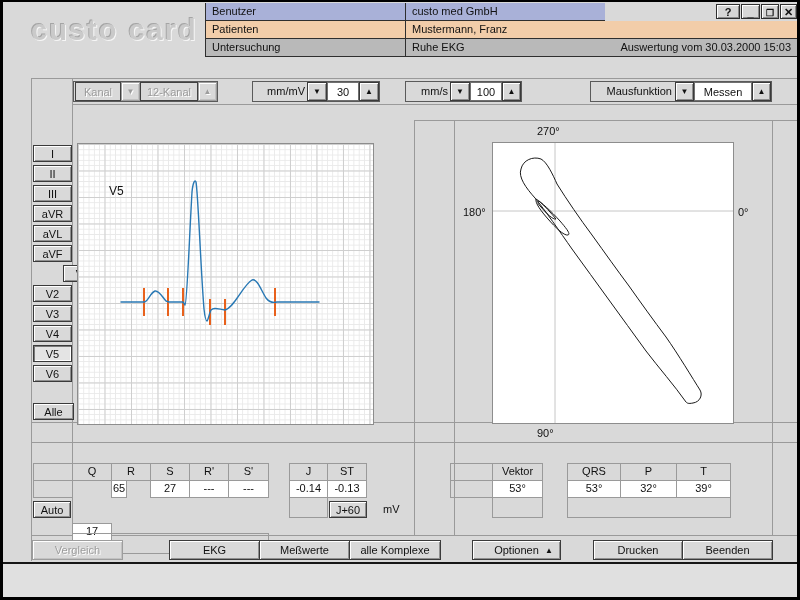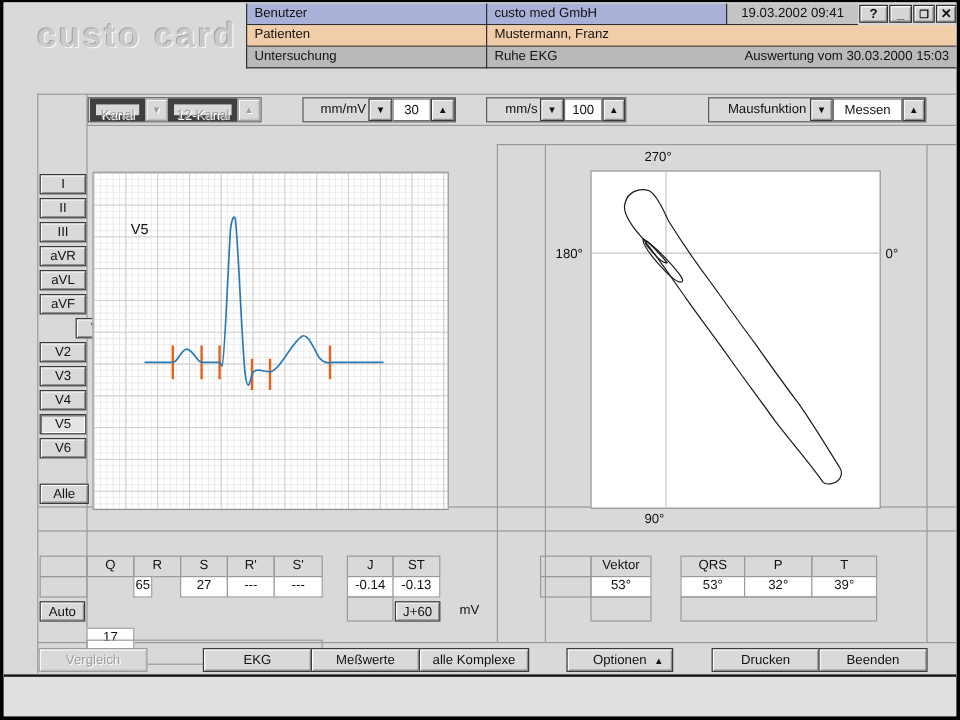--- a/index.html
+++ b/index.html
@@ -18,21 +18,21 @@
           font-weight:bold;font-size:11px;line-height:14px;box-sizing:border-box;}
   
   .btn{position:absolute;background:#d9d9d9;border:1px solid #3a3a3a;box-sizing:border-box;
        box-shadow:inset 1px 1px 0 #fff,inset -1px -1px 0 #8f8f8f;text-align:center;}
   .btn.pressed{box-shadow:inset 1px 1px 0 #7a7a7a,inset -1px -1px 0 #fff;background:#e4e4e4;}
   .btn.disabled{color:#9d9d9d;border-color:#9d9d9d;text-shadow:1px 1px 0 #fff;
        box-shadow:inset 1px 1px 0 #fff,inset -1px -1px 0 #c2c2c2;}
   .valbox{position:absolute;background:#fff;border:1px solid #6f6f6f;box-sizing:border-box;
           text-align:center;line-height:18px;}
   .tool-label{position:absolute;line-height:20px;text-align:right;}
-  .tool-label.dis{color:#9b9b9b;text-shadow:1px 1px 0 #fff;text-align:center;border:5px solid #404040;
+  .tool-label.dis{color:#9b9b9b;text-shadow:1px 1px 0 #fff;text-align:center;border:1px solid #404040;
           box-sizing:border-box;line-height:18px;}
   .group{position:absolute;border:1px solid #5a5a5a;box-sizing:border-box;}
   .arrowbtn{font-size:8px;line-height:18px;}
   
   .vline{position:absolute;width:1px;background:#9a9a9a;}
   .hline{position:absolute;height:1px;background:#9a9a9a;}
   
   .ecg-panel{position:absolute;left:74px;top:141px;width:295px;height:280px;background:#fff;
      border:1px solid #8d8d8d;
      background-image:
@@ -52,21 +52,20 @@
 <body>
 
 <div class="screen">
   <div class="desktop">
     <div class="window">
 
       <div class="logo">custo card m</div>
 
       <div class="hcell" style="left:202px;top:1px;width:200px;background:#a9b1d8;">Benutzer</div>
       <div class="hcell" style="left:402px;top:1px;width:200px;background:#a9b1d8;">custo med GmbH</div>
-      <div class="hcell" style="left:602px;top:1px;width:110px;background:#c4c4c4;text-align:center;padding-left:0;">19.03.2002  09:41</div>
       <div class="winbtn" style="left:713px;width:24px;"><span>?</span></div>
       <div class="winbtn" style="left:738px;width:19px;"><span>_</span></div>
       <div class="winbtn" style="left:758px;width:18px;"><span style="font-size:9px;">❐</span></div>
       <div class="winbtn" style="left:777px;width:17px;"><span>✕</span></div>
 
       <div class="hcell" style="left:202px;top:19px;width:200px;background:#f2cda9;">Patienten</div>
       <div class="hcell" style="left:402px;top:19px;width:392px;background:#f2cda9;">Mustermann, Franz</div>
 
       <div class="hcell" style="left:202px;top:37px;width:200px;background:#b9b9b9;">Untersuchung</div>
       <div class="hcell" style="left:402px;top:37px;width:392px;background:#b9b9b9;">

